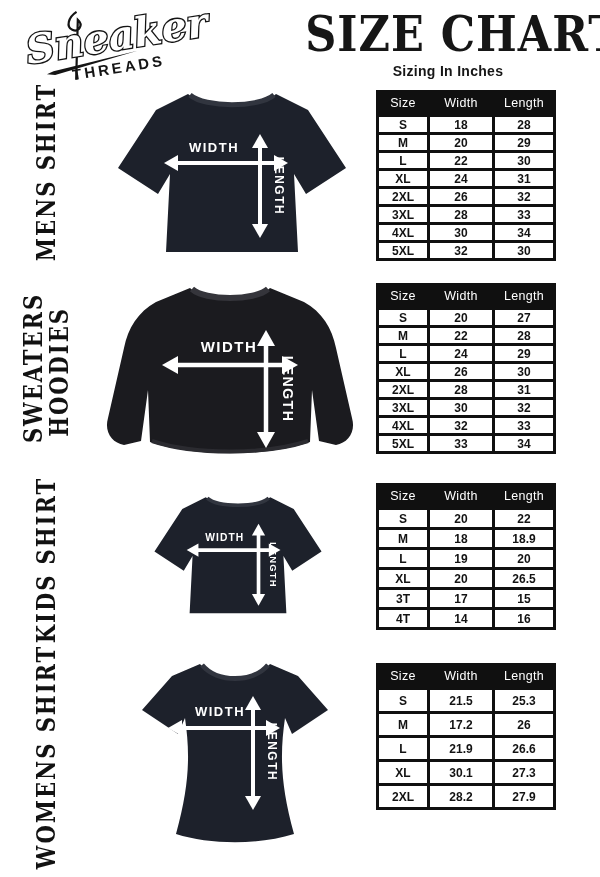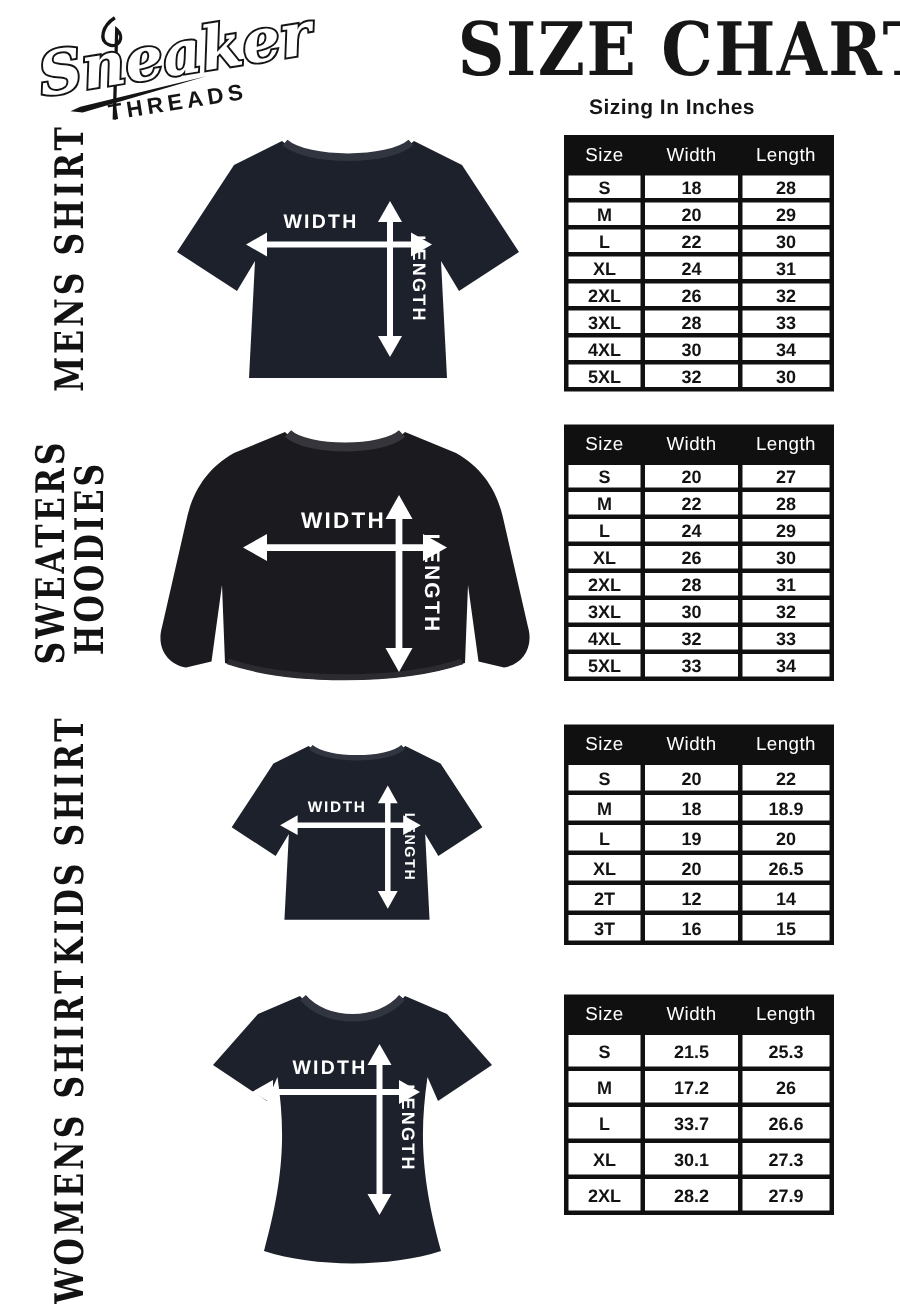--- a/index.html
+++ b/index.html
@@ -277,28 +277,28 @@
           <td>L</td>
           <td>19</td>
           <td>20</td>
         </tr>
         <tr>
           <td>XL</td>
           <td>20</td>
           <td>26.5</td>
         </tr>
         <tr>
-          <td>2T</td>
-          <td>12</td>
+          <td>3T</td>
+          <td>17</td>
+          <td>15</td>
+        </tr>
+        <tr>
+          <td>4T</td>
           <td>14</td>
-        </tr>
-        <tr>
-          <td>3T</td>
           <td>16</td>
-          <td>15</td>
         </tr>
       </tbody>
   </table>
 
   <div class="vlabel" style="left:46px; top:757px; font-size:21px;">WOMENS SHIRT</div>
 
   <svg class="garment" style="left:122px; top:648px;" width="226" height="198" viewBox="0 0 226 198">
     <path d="M78,16 C94,36 132,36 148,16 L176,28 L206,62 L170,86 L163,70 C158,105 158,135 172,186 C138,197 88,197 54,186 C68,135 68,105 63,70 L56,86 L20,62 L50,28 Z" fill="#1d212b"></path>
     <path d="M80,17 C95,35 131,35 146,17" fill="none" stroke="#31353f" stroke-width="5"></path>
     <g>
@@ -334,21 +334,21 @@
           <td>21.5</td>
           <td>25.3</td>
         </tr>
         <tr>
           <td>M</td>
           <td>17.2</td>
           <td>26</td>
         </tr>
         <tr>
           <td>L</td>
-          <td>33.7</td>
+          <td>21.9</td>
           <td>26.6</td>
         </tr>
         <tr>
           <td>XL</td>
           <td>30.1</td>
           <td>27.3</td>
         </tr>
         <tr>
           <td>2XL</td>
           <td>28.2</td>

